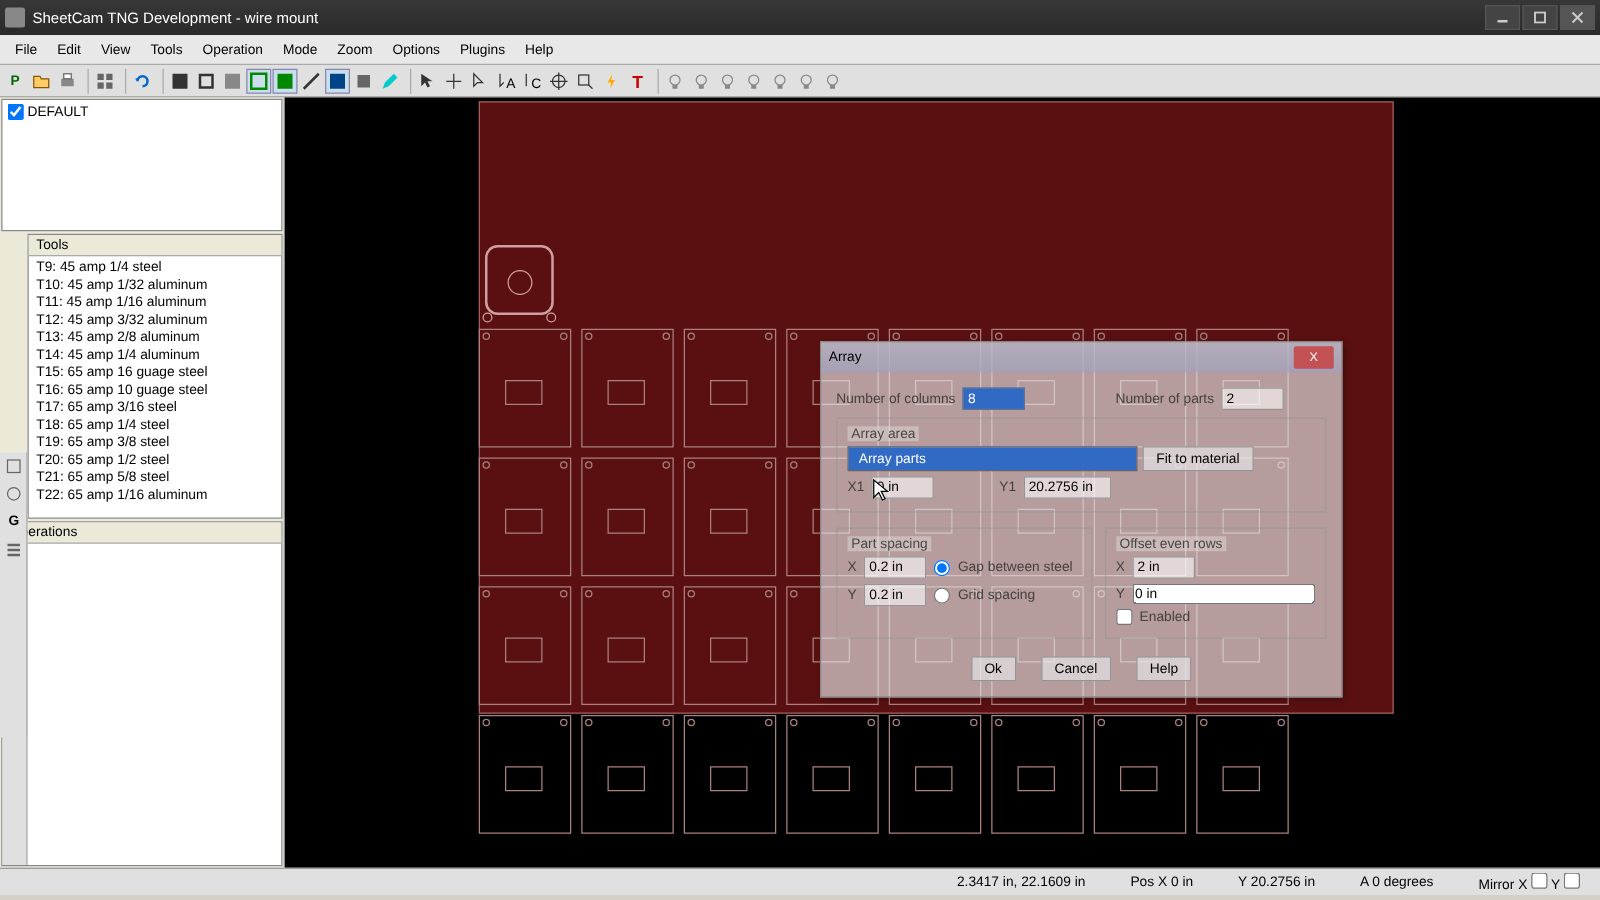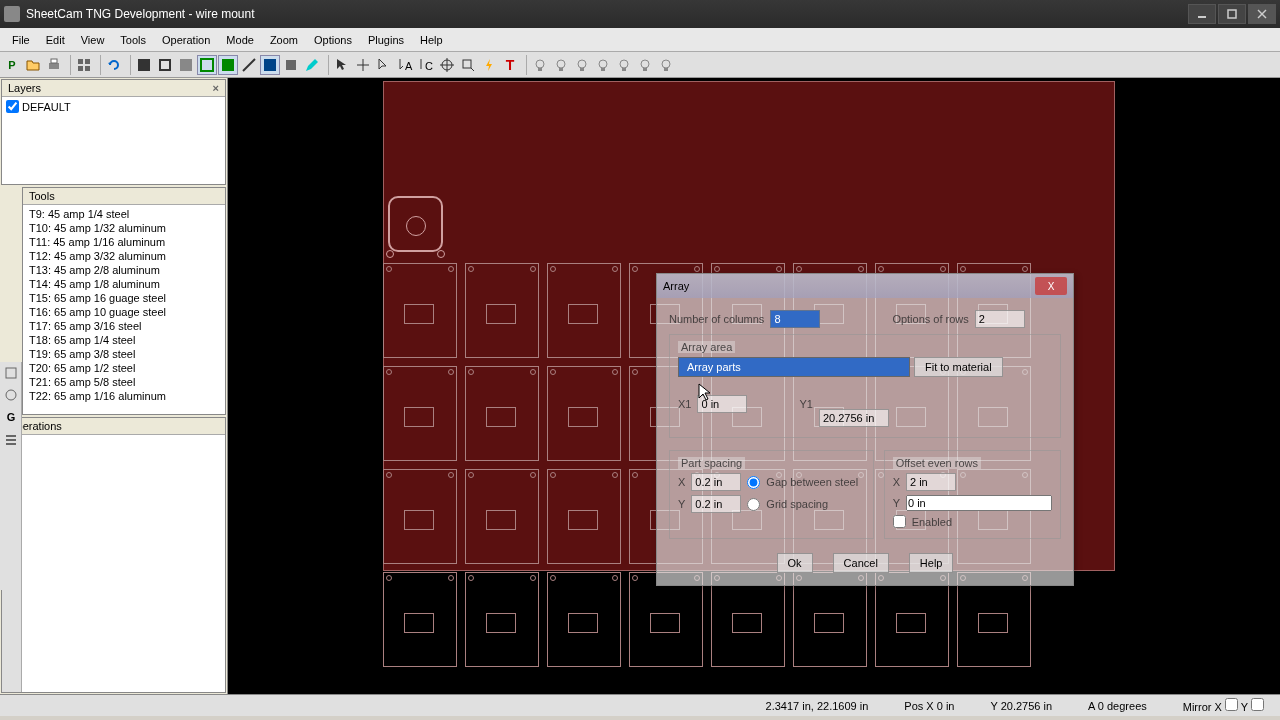--- a/index.html
+++ b/index.html
@@ -296,43 +296,39 @@
             <rect x="2" y="3" width="10" height="2" fill="#666"></rect>
             <rect x="2" y="7" width="10" height="2" fill="#666"></rect>
             <rect x="2" y="11" width="10" height="2" fill="#666"></rect>
           </svg>
         </div>
     </div>
     <div class="left-panels">
 
 
       <div class="panel" style="height:106px">
-        <div class="panel-header">
-          <span>Layers</span>
-          <span class="panel-close">×</span>
-        </div>
         <div class="panel-body">
           <div class="tree-item">
             <input type="checkbox" class="tree-check" checked="" style="">
             <span>DEFAULT</span>
           </div>
         </div>
       </div>
 
       <div class="panel" style="height:228px; margin-left:22px">
         <div class="panel-header">
           <span>Tools</span>
         </div>
         <div class="panel-body scroll-wrap" id="tools-list">
             <div class="tool-list-item">T9: 45 amp 1/4 steel</div>
             <div class="tool-list-item">T10: 45 amp 1/32 aluminum</div>
             <div class="tool-list-item">T11: 45 amp 1/16 aluminum</div>
             <div class="tool-list-item">T12: 45 amp 3/32 aluminum</div>
             <div class="tool-list-item">T13: 45 amp 2/8 aluminum</div>
-            <div class="tool-list-item">T14: 45 amp 1/8 aluminum</div>
+            <div class="tool-list-item">T14: 45 amp 1/4 aluminum</div>
             <div class="tool-list-item">T15: 65 amp 16 guage steel</div>
             <div class="tool-list-item">T16: 65 amp 10 guage steel</div>
             <div class="tool-list-item">T17: 65 amp 3/16 steel</div>
             <div class="tool-list-item">T18: 65 amp 1/4 steel</div>
             <div class="tool-list-item">T19: 65 amp 3/8 steel</div>
             <div class="tool-list-item">T20: 65 amp 1/2 steel</div>
             <div class="tool-list-item">T21: 65 amp 5/8 steel</div>
             <div class="tool-list-item">T22: 65 amp 1/16 aluminum</div>
           </div>
       </div>
@@ -543,40 +539,40 @@
     <div class="dialog">
       <div class="dialog-title">
         <span>Array</span>
         <span class="dialog-close">X</span>
       </div>
       <div class="dialog-body">
         <div class="dialog-row">
           <span class="dlabel">Number of columns</span>
           <input class="dinput" style="background: rgb(49, 106, 197); color: rgb(255, 255, 255);" value="8">
           <span style="width:60px"></span>
-          <span class="dlabel">Options of rows</span>
+          <span class="dlabel">Number of parts</span>
           <input class="dinput" value="2" style="">
         </div>
         <div class="fieldset" style="position:relative">
           <div class="fieldset-label">Array area</div>
           <div class="dialog-row" style="position:relative">
             <div style="width:230px; height:20px; border:1px solid rgba(120,120,120,0.7); background:rgba(255,255,255,0.5); position:relative">
               <div class="dropdown-open" style="left:-1px; top:-1px; width:232px;">
                 <div class="dropdown-item selected">Array parts</div>
 
               </div>
             </div>
             <button class="dialog-btn">Fit to material</button>
           </div>
           <div class="dialog-row">
             <span class="dlabel">X1</span>
             <input class="dinput" value="0 in" style="">
             <span style="width:40px"></span>
             <span class="dlabel">Y1</span>
-            <input class="dinput" style="width: 70px; margin-top: 28px;" value="20.2756 in">
+            <input class="dinput" style="width: 70px;" value="20.2756 in">
           </div>
         </div>
         <div style="display:flex; gap:10px">
           <div class="fieldset" style="flex:1.6">
             <div class="fieldset-label">Part spacing</div>
             <div class="dialog-row">
               <span class="dlabel">X</span>
               <input class="dinput" value="0.2 in" style="">
               <input type="radio" checked="" style="">
               <span class="dlabel">Gap between steel</span>

